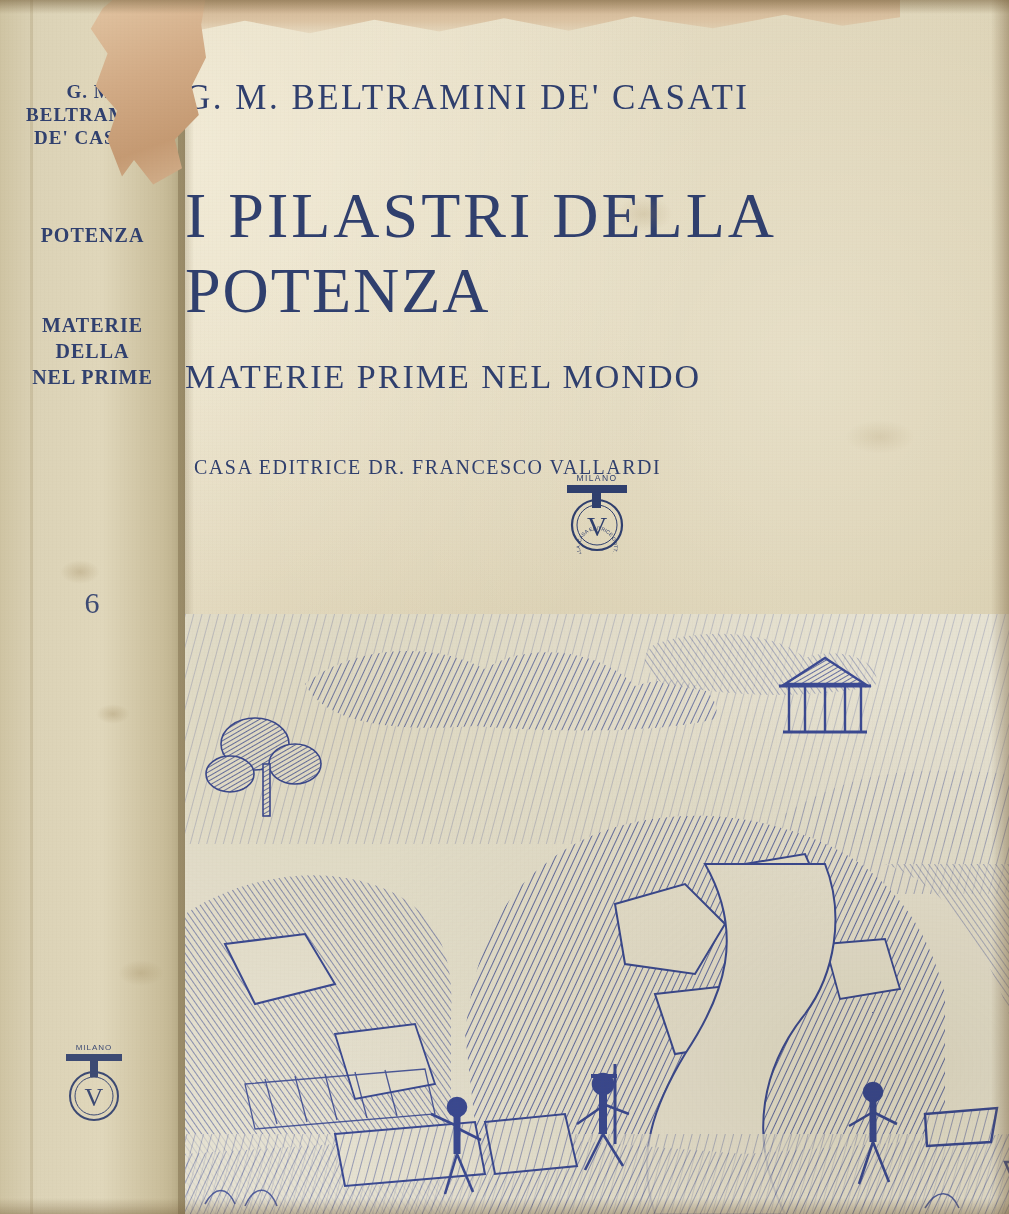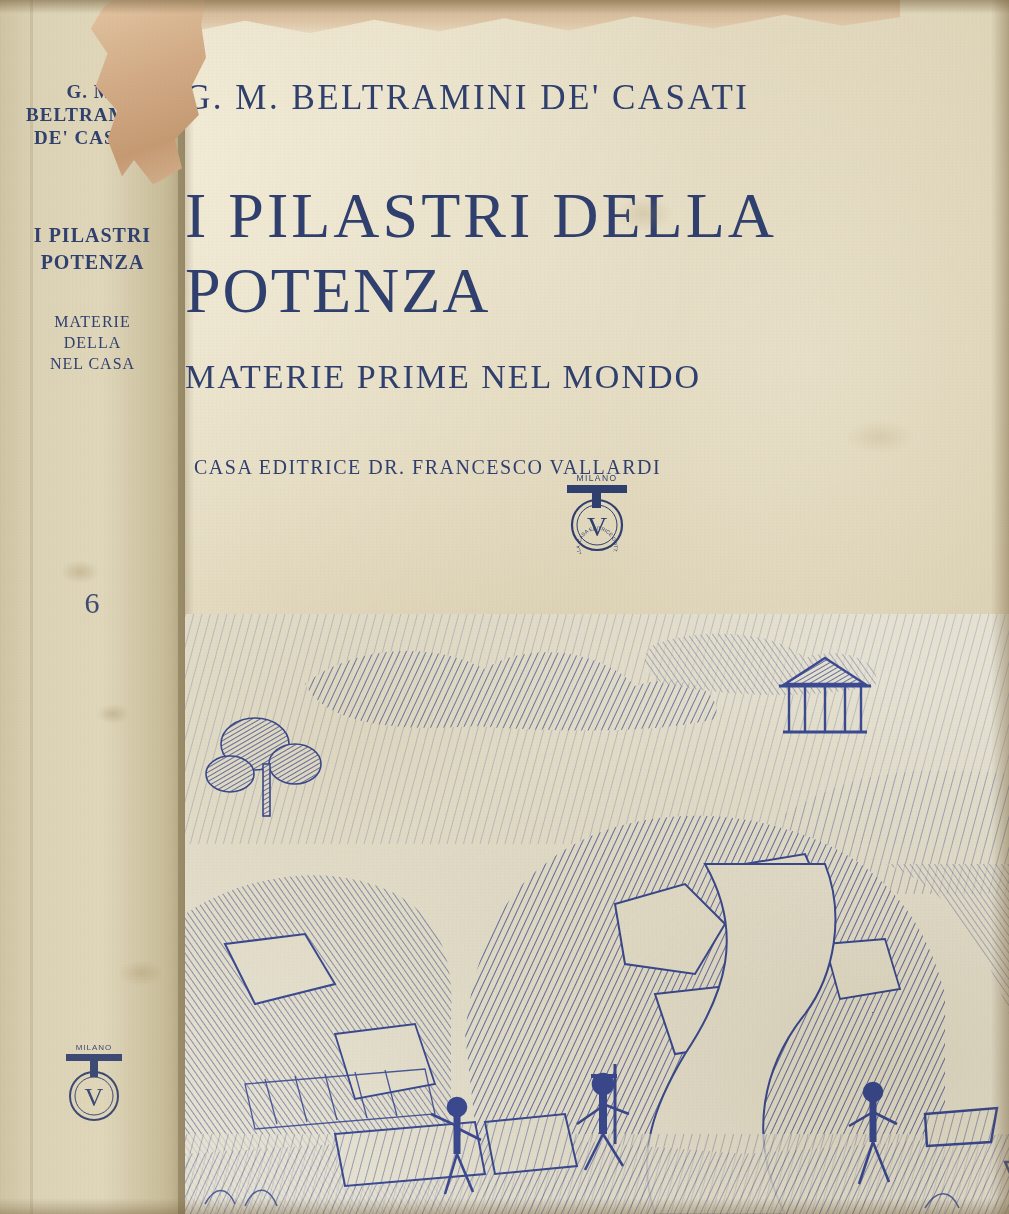--- a/index.html
+++ b/index.html
@@ -74,22 +74,22 @@
     font-weight: bold;
   }
   .spine-title {
     top: 222px;
     font-size: 20px;
     font-weight: bold;
     line-height: 1.35;
   }
   .spine-sub {
     top: 312px;
-    font-size: 16px;
-    font-weight: normal;
+    font-size: 20px;
+    font-weight: bold;
     line-height: 1.3;
   }
   .spine-number {
     top: 585px;
     font-size: 30px;
     color: #3c4a74;
   }
   .spine-logo {
     position: absolute;
     left: 58px;
@@ -222,28 +222,27 @@
   <div class="paper-base"></div>
 
   <div class="spine">
     <div class="spine-text spine-author">
       <div>G. M.</div>
       <div>BELTRAMINI</div>
       <div>DE' CASATI</div>
     </div>
 
     <div class="spine-text spine-title">
-      <div>I PILASTRI</div>
       <div>POTENZA</div>
     </div>
 
     <div class="spine-text spine-sub">
       <div>MATERIE</div>
       <div>DELLA</div>
-      <div>NEL CASA</div>
+      <div>NEL PRIME</div>
     </div>
 
     <div class="spine-text spine-number">6</div>
 
     <svg class="spine-logo" viewBox="0 0 72 86">
       <text x="36" y="10" font-family="Liberation Sans, sans-serif" font-size="8" fill="#3c4a74" text-anchor="middle" letter-spacing="1">MILANO</text>
       <rect x="8" y="14" width="56" height="7" fill="#3c4a74"></rect>
       <rect x="32" y="21" width="8" height="16" fill="#3c4a74"></rect>
       <circle cx="36" cy="56" r="24" fill="none" stroke="#3c4a74" stroke-width="2"></circle>
       <circle cx="36" cy="56" r="19" fill="none" stroke="#3c4a74" stroke-width="1"></circle>

